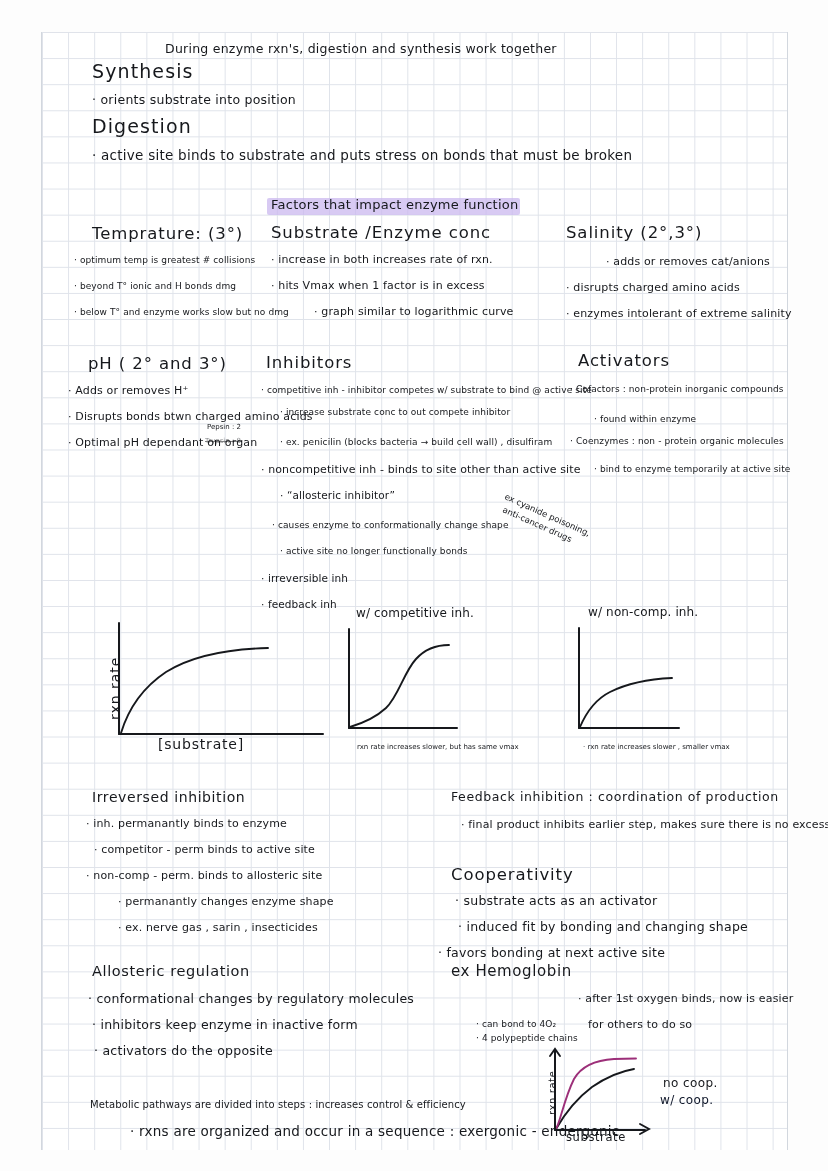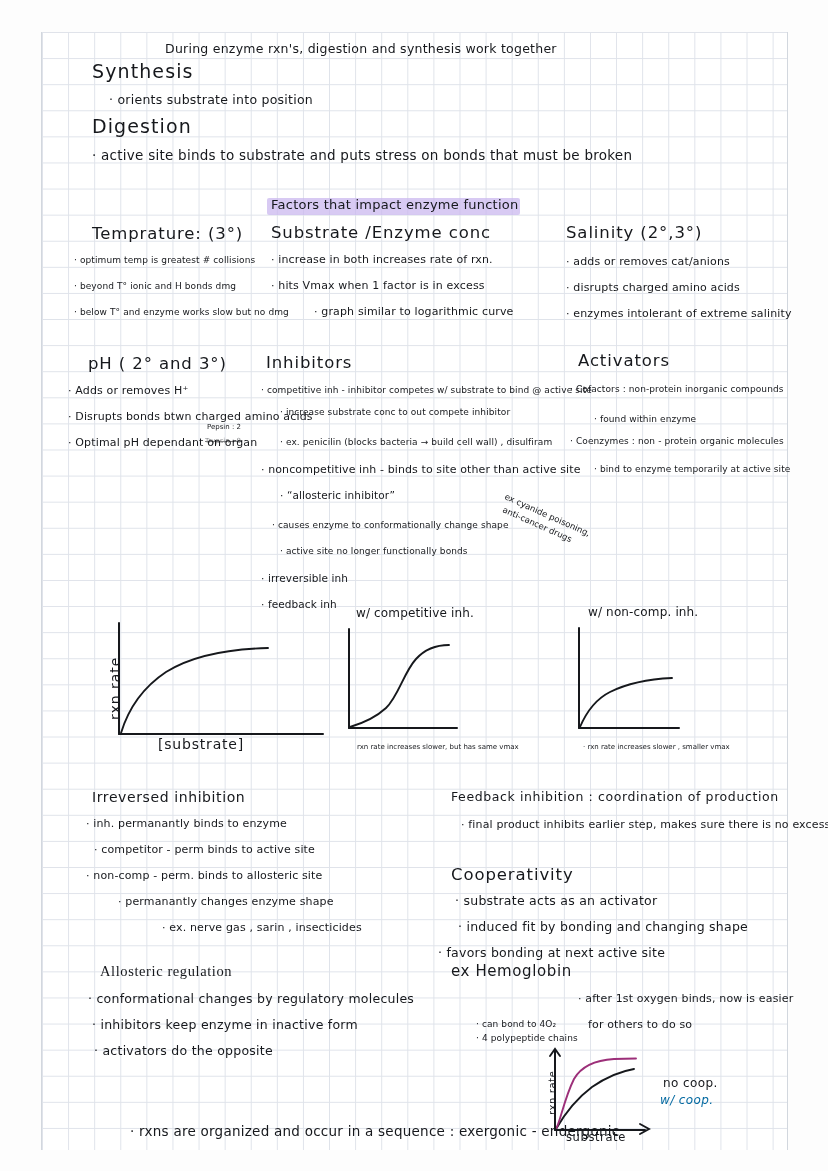--- a/index.html
+++ b/index.html
@@ -53,51 +53,51 @@
   }
 
   
   .graph{position:absolute;}
   .axis-v{position:absolute;width:2.4px;background:#16181c;border-radius:1px;}
   .axis-h{position:absolute;height:2.4px;background:#16181c;border-radius:1px;}
   .vlabel{position:absolute;transform:rotate(-90deg);transform-origin:left top;white-space:nowrap;}
   svg{overflow:visible;display:block;}
   .curve{fill:none;stroke:#16181c;stroke-width:1.9;stroke-linecap:round;}
   .curve-pink{fill:none;stroke:#9c2f79;stroke-width:1.9;stroke-linecap:round;}
-  .pinktext{color:#0369a1;font-style:italic;}
+  .pinktext{color:#0f172a;}
 </style>
 </head>
 <body>
 
 <div id="page">
   <div id="grid"></div>
   <div id="page-edge-l"></div>
   <div id="page-edge-r"></div>
 
   <div class="hw body-md" style="left:165px;top:42px;">During enzyme rxn's, digestion and synthesis work together</div>
   <div class="hw head-lg" style="left:92px;top:62px;">Synthesis</div>
-  <div class="hw body-md" style="left:92px;top:93px;margin-left:17px;">· orients substrate into position</div>
+  <div class="hw body-md" style="left:92px;top:93px;">· orients substrate into position</div>
   <div class="hw head-lg" style="left:92px;top:117px;">Digestion</div>
   <div class="hw body-md" style="left:92px;top:148px;font-size:13.5px;">· active site binds to substrate and puts stress on bonds that must be broken</div>
 
   <div class="hl" style="left:267px;top:198px;width:253px;height:17px;"></div>
   <div class="hw body-md" style="left:271px;top:198px;font-size:13px;">Factors that impact enzyme function</div>
 
   <div class="hw head-md" style="left:92px;top:225px;">Temprature: (3°)</div>
   <div class="hw body-xs" style="left:74px;top:256px;">· optimum temp is greatest # collisions</div>
   <div class="hw body-xs" style="left:74px;top:282px;text-align:right;">· beyond T° ionic and H bonds dmg</div>
   <div class="hw body-xs" style="left:74px;top:308px;">· below T° and enzyme works slow but no dmg</div>
 
   <div class="hw head-md" style="left:271px;top:224px;">Substrate /Enzyme conc</div>
   <div class="hw body-sm" style="left:271px;top:254px;">· increase in both increases rate of rxn.</div>
   <div class="hw body-sm" style="left:271px;top:280px;">· hits  Vmax when 1 factor is in excess</div>
   <div class="hw body-sm" style="left:286px;top:306px;margin-left:28px;">· graph similar to logarithmic curve</div>
 
   <div class="hw head-md" style="left:566px;top:224px;">Salinity (2°,3°)</div>
-  <div class="hw body-sm" style="left:566px;top:256px;">· adds or removes cat/anions</div>
+  <div class="hw body-sm" style="left:566px;top:256px;padding-left:40px;">· adds or removes cat/anions</div>
   <div class="hw body-sm" style="left:566px;top:282px;">· disrupts charged amino acids</div>
   <div class="hw body-sm" style="left:566px;top:308px;">· enzymes intolerant of extreme salinity</div>
 
   <div class="hw head-md" style="left:88px;top:355px;">pH ( 2° and 3°)</div>
   <div class="hw body-sm" style="left:68px;top:385px;">· Adds or removes  H⁺</div>
   <div class="hw body-sm" style="left:68px;top:411px;">· Disrupts bonds btwn charged amino acids</div>
   <div class="hw body-sm" style="left:68px;top:437px;">· Optimal pH dependant on organ</div>
   <div class="hw body-xxs" style="left:207px;top:424px;">Pepsin : 2</div>
   <div class="hw body-xxs" style="left:205px;top:438px;opacity:.55;text-decoration:line-through;">Trypsin : 8</div>
 
@@ -149,31 +149,31 @@
       <path class="curve" d="M2,100 C8,86 18,72 32,65 C50,56 72,52 94,51"></path>
     </svg>
   </div>
   <div class="hw body-xxs" style="left:583px;top:744px;">· rxn rate increases slower , smaller vmax</div>
 
   <div class="hw head-sm" style="left:92px;top:790px;">Irreversed inhibition</div>
   <div class="hw body-sm" style="left:86px;top:818px;">· inh. permanantly binds  to enzyme</div>
   <div class="hw body-sm" style="left:86px;top:844px;margin-left:8px;">· competitor - perm  binds to active site</div>
   <div class="hw body-sm" style="left:86px;top:870px;">· non-comp - perm. binds to allosteric site</div>
   <div class="hw body-sm" style="left:118px;top:896px;">· permanantly changes enzyme shape</div>
-  <div class="hw body-sm" style="left:118px;top:922px;margin-left:44px;">· ex. nerve gas , sarin , insecticides</div>
+  <div class="hw body-sm" style="left:118px;top:922px;">· ex. nerve gas , sarin , insecticides</div>
 
   <div class="hw head-sm" style="left:451px;top:790px;font-size:12.5px;">Feedback inhibition : coordination of production</div>
   <div class="hw body-sm" style="left:461px;top:819px;">· final product inhibits earlier step, makes sure there is  no excess</div>
 
   <div class="hw head-md" style="left:451px;top:866px;">Cooperativity</div>
   <div class="hw body-md" style="left:455px;top:894px;">· substrate acts as an activator</div>
   <div class="hw body-md" style="left:458px;top:920px;">· induced  fit by bonding and changing shape</div>
   <div class="hw body-md" style="left:438px;top:946px;">· favors bonding at next active site</div>
 
-  <div class="hw head-sm" style="left:100px;top:964px;font-size:14.5px;font-family:Liberation Serif, serif;">Allosteric regulation</div>
+  <div class="hw head-sm" style="left:92px;top:964px;font-size:14.5px;">Allosteric regulation</div>
   <div class="hw body-md" style="left:88px;top:992px;">· conformational changes by regulatory  molecules</div>
   <div class="hw body-md" style="left:92px;top:1018px;">· inhibitors keep enzyme in inactive form</div>
   <div class="hw body-md" style="left:94px;top:1044px;">· activators do the opposite</div>
 
   <div class="hw head-sm" style="left:451px;top:964px;font-size:15px;">ex Hemoglobin</div>
   <div class="hw body-xs" style="left:476px;top:1034px;">· 4 polypeptide chains</div>
   <div class="hw body-xs" style="left:476px;top:1020px;">· can bond to 4O₂</div>
   <div class="hw body-sm" style="left:578px;top:993px;">· after 1st oxygen binds, now  is easier</div>
   <div class="hw body-sm" style="left:588px;top:1019px;">for others  to do so</div>
 
@@ -188,15 +188,16 @@
       <path class="curve" d="M2,82 C10,68 22,52 38,40 C54,29 68,24 80,22"></path>
 
       <path class="curve-pink" d="M2,82 C6,76 10,52 20,32 C28,18 44,13 60,12 C70,11.5 76,11.5 82,11.5"></path>
     </svg>
   </div>
   <div class="hw body-xs vlabel" style="left:548px;top:1115px;font-size:10px;letter-spacing:.6px;">rxn rate</div>
   <div class="hw body-sm" style="left:566px;top:1131px;font-size:11.5px;letter-spacing:.6px;">substrate</div>
   <div class="hw body-sm" style="left:663px;top:1077px;font-size:12px;letter-spacing:.4px;">no coop.</div>
   <div class="hw body-sm pinktext" style="left:660px;top:1094px;font-size:12px;letter-spacing:.4px;">w/ coop.</div>
 
+  <div class="hw body-xs" style="left:90px;top:1100px;font-size:10px;">Metabolic pathways are divided into steps : increases control &amp; efficiency</div>
   <div class="hw body-md" style="left:130px;top:1124px;font-size:13.5px;">· rxns are organized and occur in a sequence : exergonic - endergonic</div>
 
 </div>
 
 </body></html>

